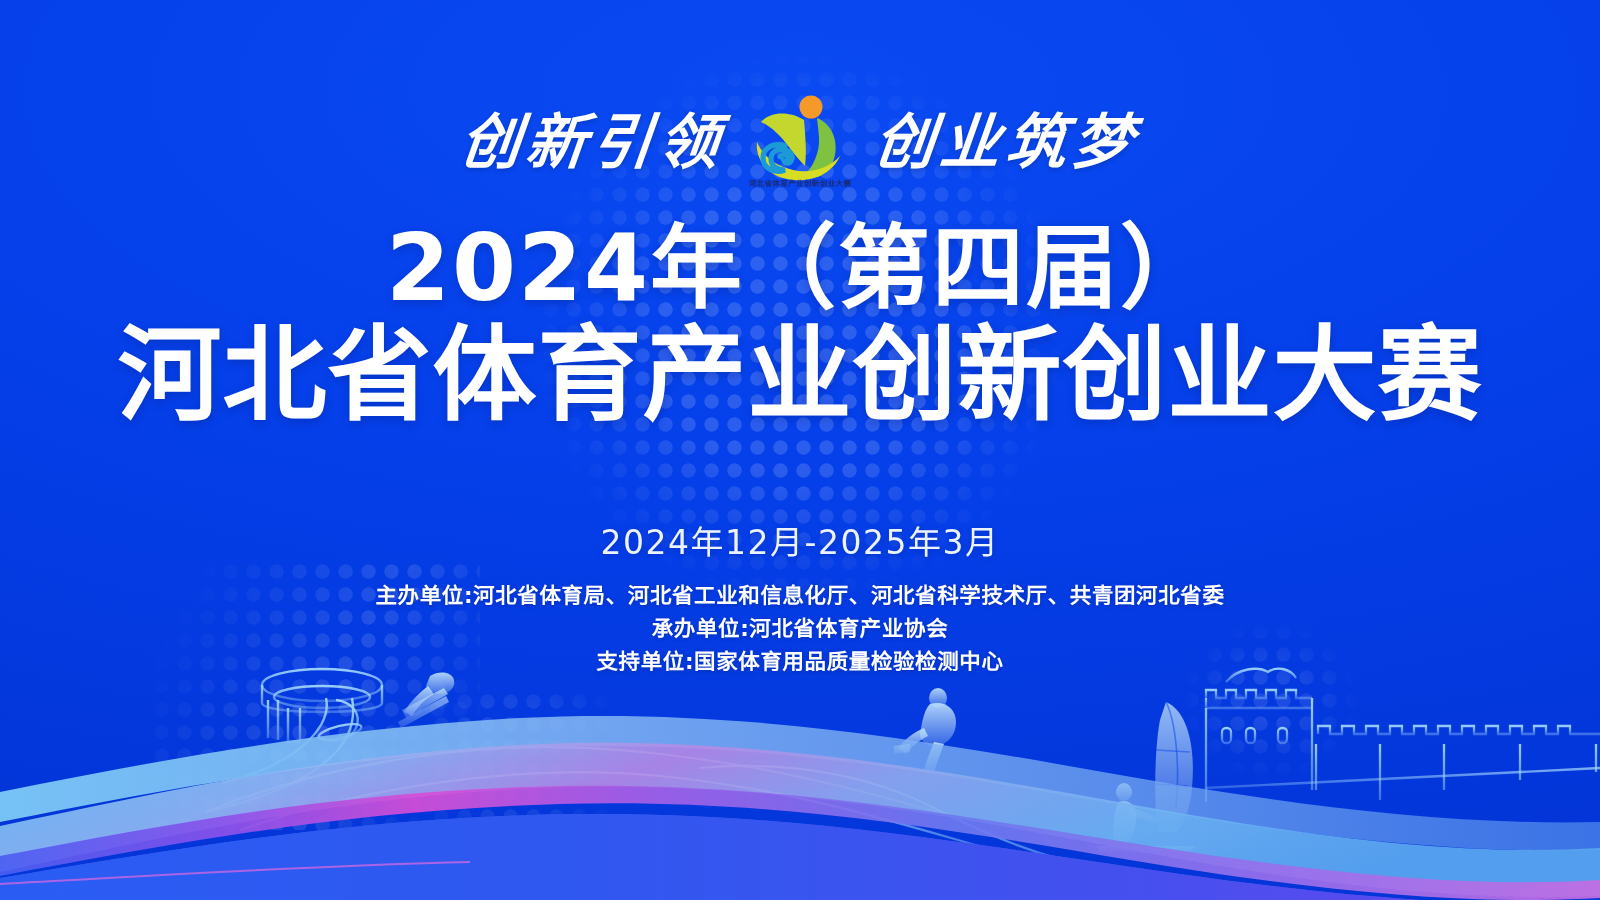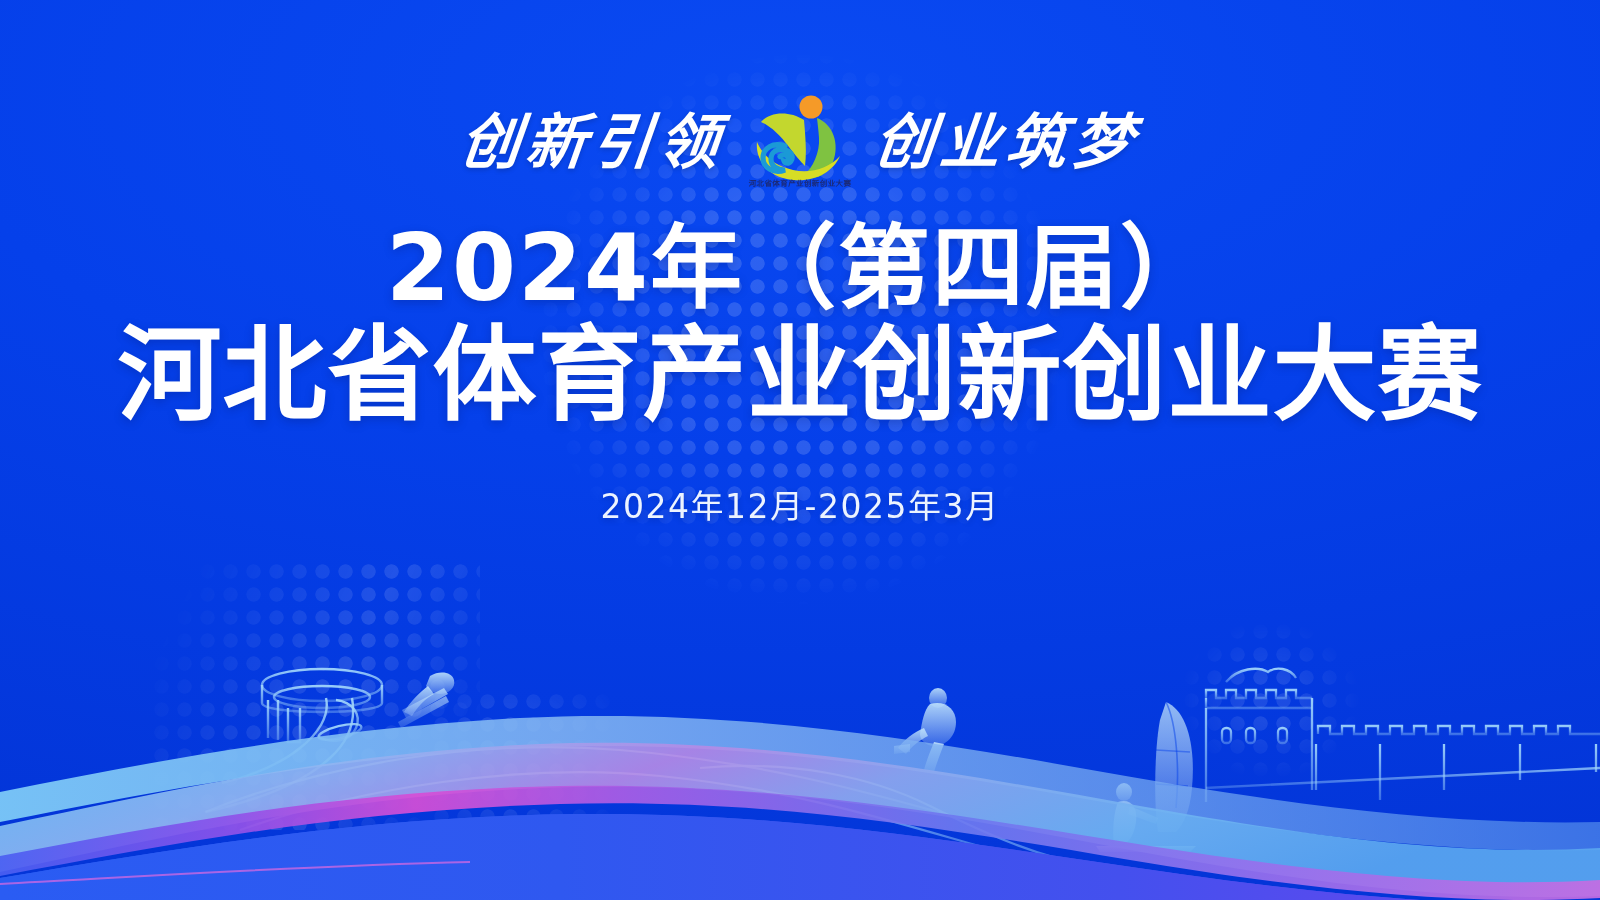--- a/index.html
+++ b/index.html
@@ -85,21 +85,21 @@
     color:#ffffff;font-weight:700;line-height:1.04;
     font-family:"DejaVu Sans","Liberation Sans",sans-serif;
     text-shadow:0 3px 10px rgba(0,20,90,.25);
     white-space:nowrap;
   }
   #title-line-1{font-size:92px;letter-spacing:2px;margin-top:15px;}
   #title-line-2{font-size:104px;letter-spacing:1px;margin-top:4px;}
 
   
   #event-date{
-    position:absolute;left:0;right:0;top:480px;text-align:center;
+    position:absolute;left:0;right:0;top:516px;text-align:center;
     color:#ecf3ff;font-size:33px;letter-spacing:1.5px;font-weight:400;
     font-family:"DejaVu Sans","Liberation Sans",sans-serif;
     text-shadow:0 2px 6px rgba(0,10,60,.2);
   }
 
   
   #organizers{
     position:absolute;left:0;right:0;top:580px;text-align:center;
   }
   .org-line{
@@ -153,20 +153,25 @@
     <div class="slogan">创业筑梦</div>
   </div>
 
   <div id="title-block">
     <div class="title-line" id="title-line-1">2024年（第四届）</div>
     <div class="title-line" id="title-line-2">河北省体育产业创新创业大赛</div>
   </div>
 
   <div id="event-date">2024年12月-2025年3月</div>
 
+  <div id="organizers">
+    <div class="org-line">主办单位:河北省体育局、河北省工业和信息化厅、河北省科学技术厅、共青团河北省委</div>
+    <div class="org-line">承办单位:河北省体育产业协会</div>
+    <div class="org-line">支持单位:国家体育用品质量检验检测中心</div>
+  </div>
 
   <div id="line-art">
     <svg viewBox="0 0 1600 260" preserveAspectRatio="none">
       <defs>
         <linearGradient id="lineFade" x1="0" y1="0" x2="0" y2="1">
           <stop offset="0%" stop-color="#9fd4fb" stop-opacity="0.95"></stop>
           <stop offset="100%" stop-color="#9fd4fb" stop-opacity="0.35"></stop>
         </linearGradient>
         <linearGradient id="silFade" x1="0" y1="0" x2="0" y2="1">
           <stop offset="0%" stop-color="#bfe2fb" stop-opacity="0.9"></stop>

